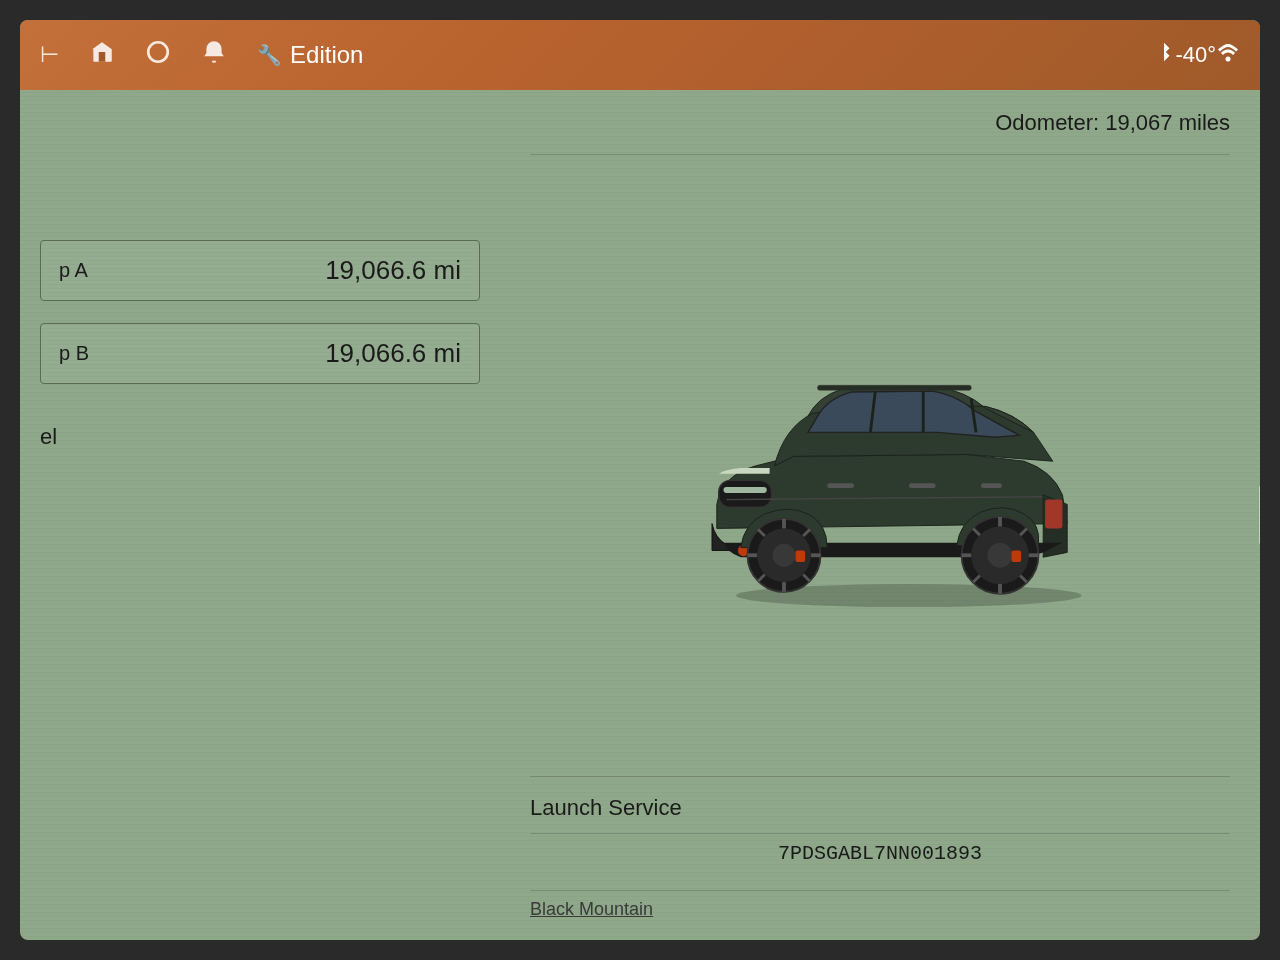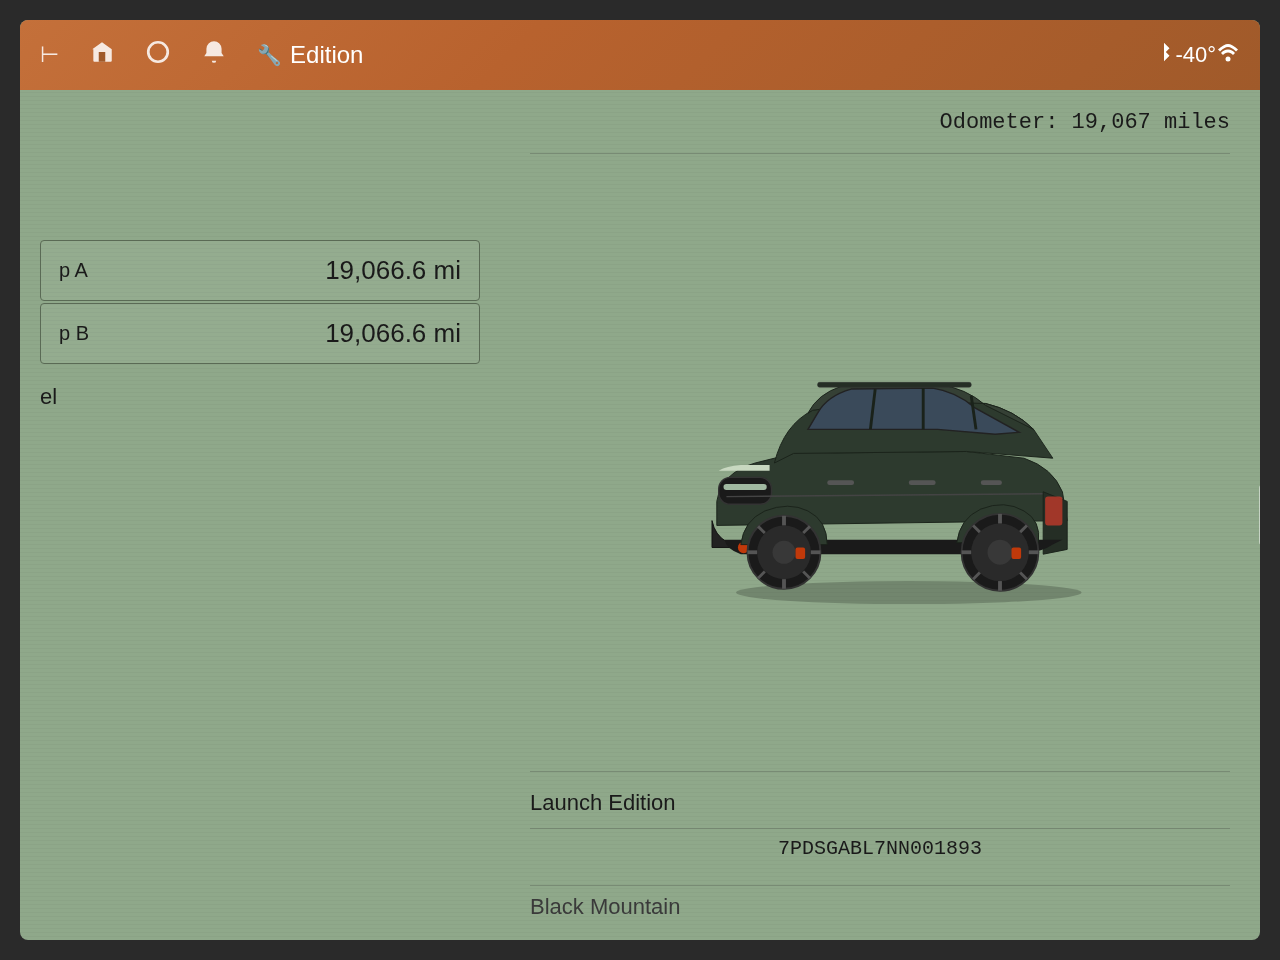--- a/index.html
+++ b/index.html
@@ -138,21 +138,21 @@
     }
 
     .trip-row {
       border: 1.5px solid #5a6a55;
       border-radius: 4px;
       padding: 14px 18px;
       display: flex;
       justify-content: space-between;
       align-items: center;
       background: rgba(255,255,255,0.05);
-      margin-bottom: 0;
+      margin-bottom: 20px;
       gap: 44px;
     }
 
     .trip-label {
       font-size: 20px;
       color: #1a1a1a;
     }
 
     .trip-value {
       font-size: 26px;
@@ -172,21 +172,20 @@
       padding: 20px 30px;
       display: flex;
       flex-direction: column;
       position: relative;
     }
 
     .odometer-row {
       display: flex;
       justify-content: flex-end;
       margin-bottom: 10px;
-      font-family: Liberation Mono, monospace;
     }
 
     .odometer-text {
       font-size: 22px;
       color: #1a1a1a;
       font-weight: 400;
     }
 
     .divider {
       height: 1px;
@@ -228,22 +227,23 @@
 
     .vin-number {
       font-size: 20px;
       color: #1a1a1a;
       font-family: Liberation Mono, monospace;
       margin-bottom: 25px;
       text-align: center;
     }
 
     .color-name {
-      font-size: 22px;
+      font-size: 18px;
       color: #3a3a3a;
+      text-decoration: underline;
     }
 
     
     .scroll-indicator {
       position: absolute;
       right: -5px;
       top: 50%;
       transform: translateY(-50%);
       width: 6px;
       height: 60px;
@@ -404,21 +404,21 @@
           <rect x="162" y="248" width="10" height="12" rx="2" fill="#c0390a"></rect>
           <rect x="387" y="248" width="10" height="12" rx="2" fill="#c0390a"></rect>
 
           <rect x="185" y="76" width="160" height="5" rx="2" fill="#252e25" stroke="#333" stroke-width="0.5"></rect>
         </svg>
       </div>
 
       <div class="divider"></div>
 
       <div class="vehicle-info">
-        <div class="vehicle-edition">Launch Edition</div>
+        <div class="vehicle-edition">Launch Service</div>
         <div class="divider"></div>
         <div class="vin-number">7PDSGABL7NN001893</div>
         <div class="divider"></div>
         <div class="color-name">Black Mountain</div>
       </div>
 
       <div class="scroll-indicator"></div>
     </div>
 
   </div>

